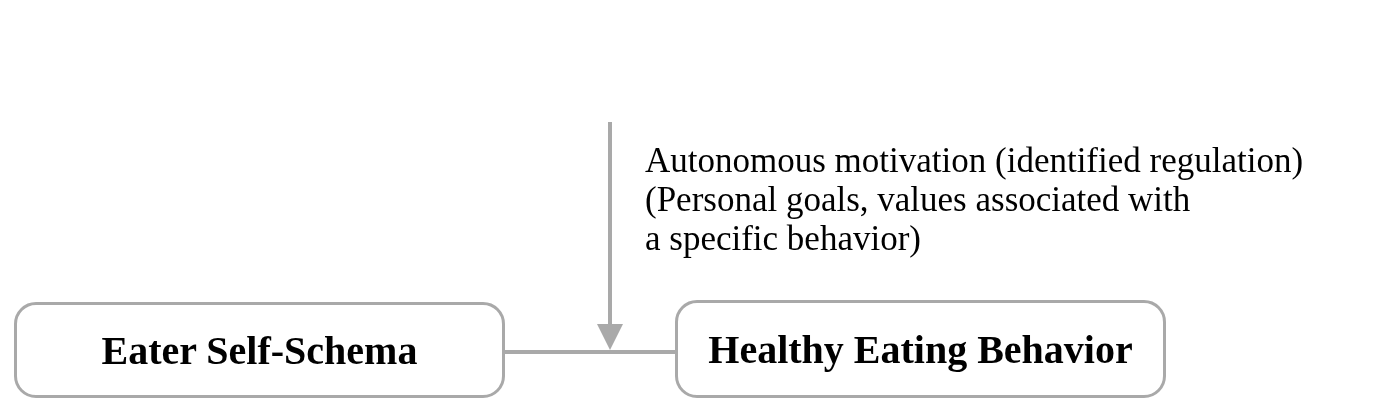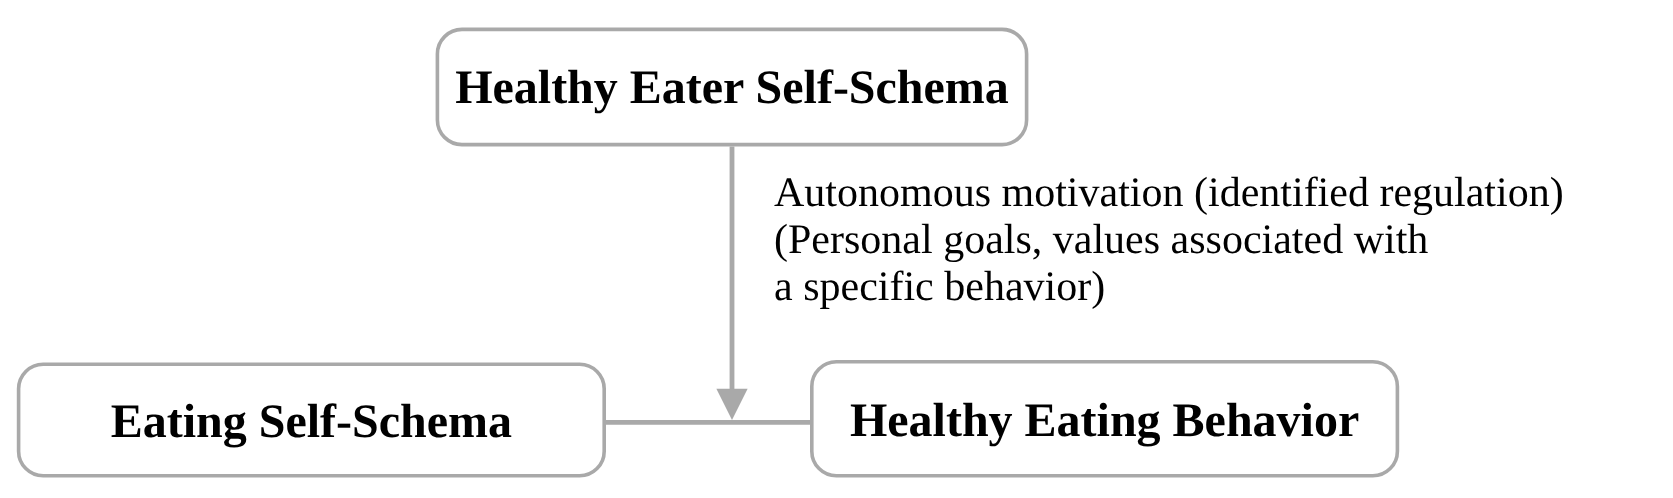--- a/index.html
+++ b/index.html
@@ -62,26 +62,23 @@
       <line x1="610" y1="122" x2="610" y2="326" stroke-width="4" stroke="#a9a9a9"></line>
       <polygon points="597,324 623,324 610,350" fill="#a9a9a9"></polygon>
     </g>
 
     <g>
       <line x1="505" y1="352" x2="688" y2="352" stroke-width="4" stroke="#a9a9a9"></line>
       <polygon points="686,339 686,365 712,352" fill="#a9a9a9"></polygon>
     </g>
   </svg>
 
-  <div class="node node-top">
-    <span>Healthy Eater Self-Schema</span>
-  </div>
 
   <div class="node node-trait">
-    <span>Eating Self-Schema</span>
+    <span>Eater Self-Schema</span>
   </div>
 
   <div class="node node-behavior">
     <span>Healthy Eating Behavior</span>
   </div>
 
   <div class="annotation">
     <div>Autonomous motivation (identified regulation)</div>
     <div>(Personal goals, values associated with</div>
     <div>a specific behavior)</div>

